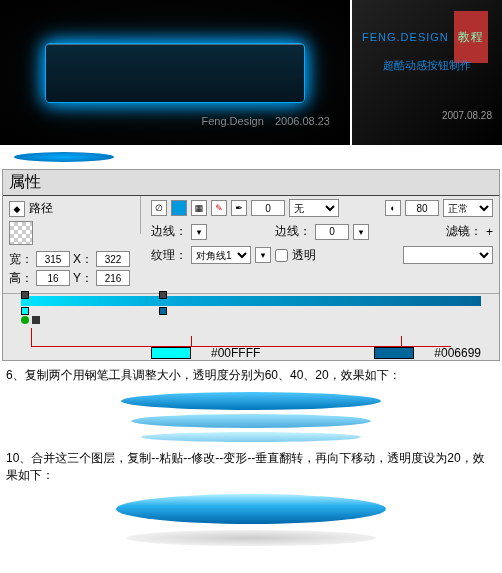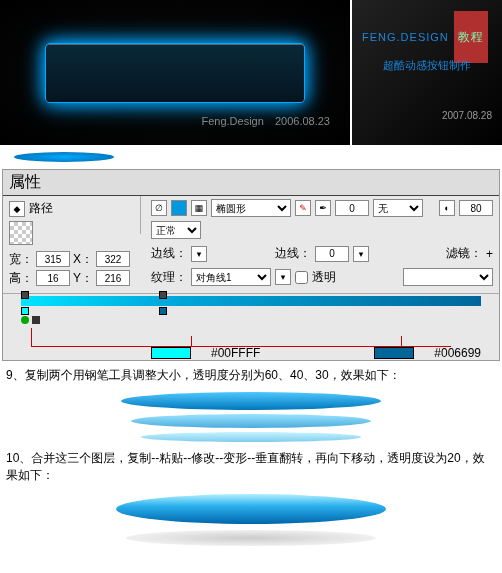--- a/index.html
+++ b/index.html
@@ -97,21 +97,20 @@
       </div>
     </div>
 
     <div class="divv"></div>
 
     <div style="flex:1">
       <div class="toolbar">
         <div class="ico">∅</div>
         <div class="ico blue"></div>
         <div class="ico">▦</div>
-        <select class="sel" style="width:80px"><option>椭圆形</option></select>
         <div class="ico" style="color:#c00">✎</div>
         <div class="ico">✒</div>
         <input class="num" value="0" style="">
         <select class="sel" style="width:50px"><option>无</option></select>
         <span style="flex:1"></span>
         <div class="ico">◐</div>
         <input class="num" value="80" style="">
         <select class="sel" style="width:50px"><option>正常</option></select>
       </div>
       <div class="toolbar">
@@ -120,21 +119,21 @@
         <span style="width:60px"></span>
         <span class="lbl">边线：</span>
         <input class="num" value="0" style="">
         <div class="ico">▾</div>
         <span style="flex:1"></span>
         <span class="lbl">滤镜：</span>
         <span class="lbl">+</span>
       </div>
       <div class="toolbar">
         <span class="lbl">纹理：</span>
-        <select class="sel" style="width:80px"><option>对角线1</option></select>
+        <select class="sel" style="width:60px"><option>对角线1</option></select>
         <div class="ico">▾</div>
         <input type="checkbox" style="">
         <span class="lbl">透明</span>
         <span style="flex:1"></span>
         <select class="sel" style="width:90px"><option></option></select>
       </div>
     </div>
   </div>
   <div class="hr"></div>
 
@@ -161,20 +160,20 @@
     <span style="width:110px"></span>
     <div class="swatch" style="background:#00ffff"></div>
     <span class="lbl">#00FFFF</span>
     <span style="flex:1"></span>
     <div class="swatch" style="background:#006699"></div>
     <span class="lbl">#006699</span>
   </div>
 
 </div>
 
-<div class="step">9、复制两个用钢笔工具调整大小，透明度分别为60、40、30，效果如下：</div>
+<div class="step">6、复制两个用钢笔工具调整大小，透明度分别为60、40、20，效果如下：</div>
 <div class="ell e1"></div>
 <div class="ell e2"></div>
 <div class="ell e3"></div>
 
 <div class="step">10、合并这三个图层，复制--粘贴--修改--变形--垂直翻转，再向下移动，透明度设为20，效果如下：</div>
 <div class="combined"></div>
 <div class="shadow"></div>
 
 </body></html>

